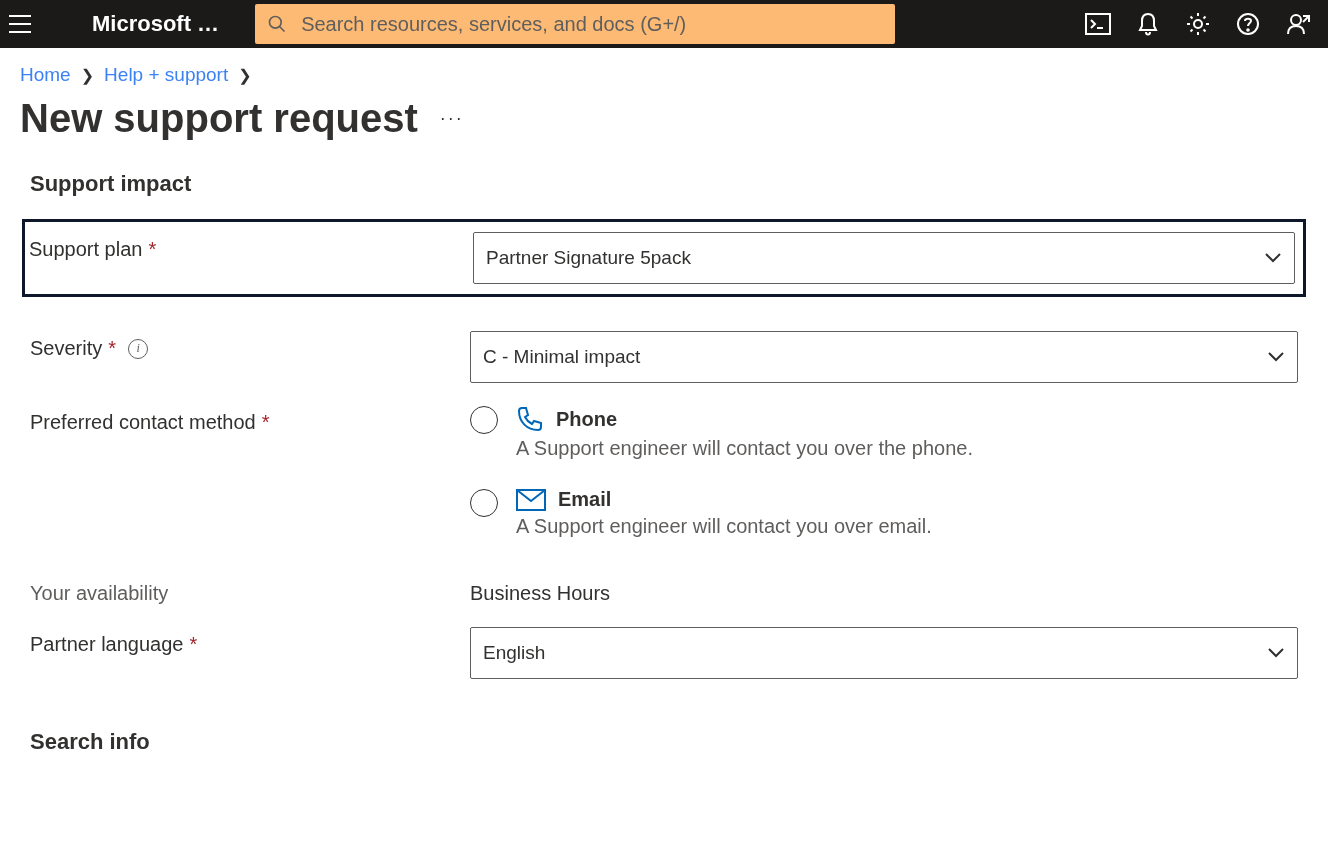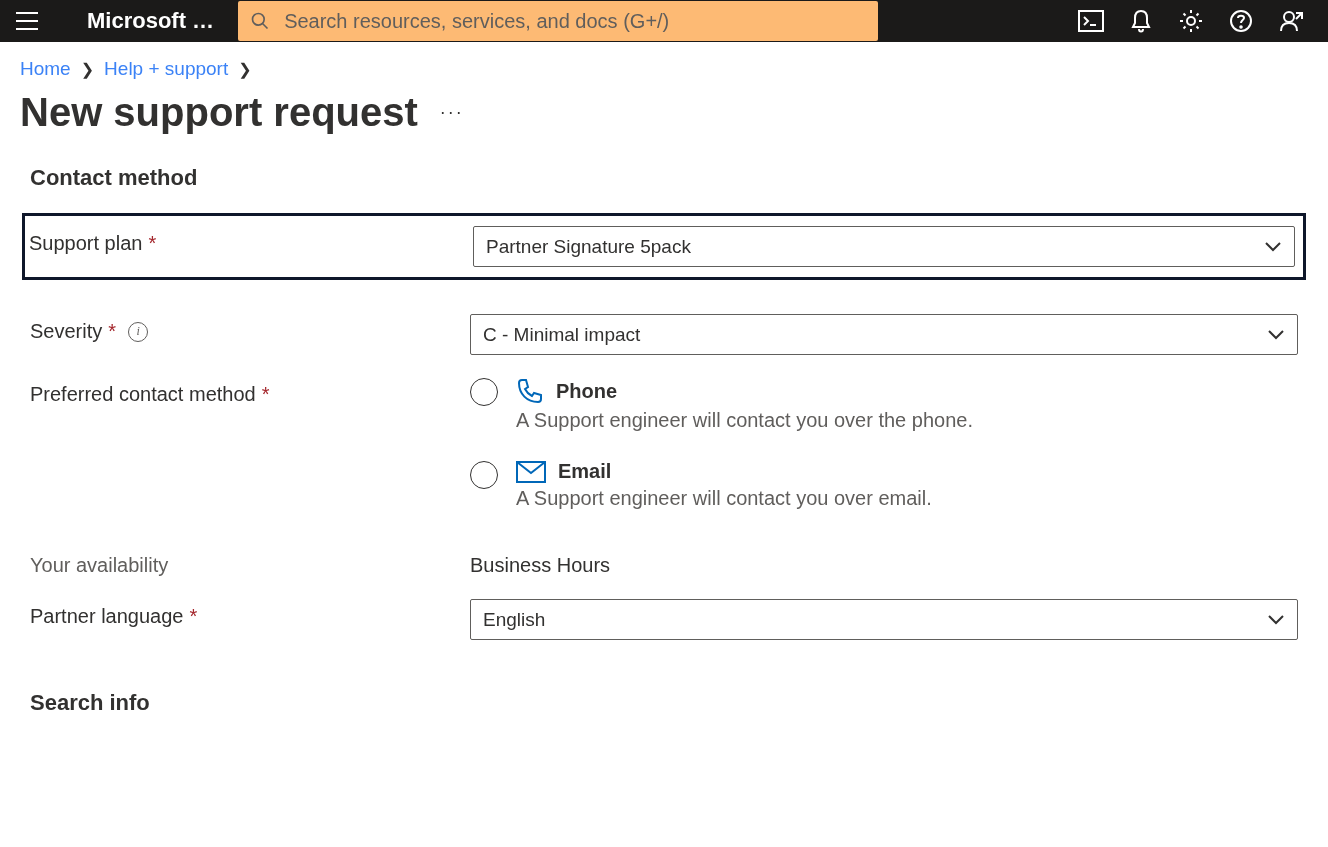--- a/index.html
+++ b/index.html
@@ -1,19 +1,19 @@
 <!DOCTYPE html>
 <html><head>
 <meta charset="utf-8">
 <style>
   * { box-sizing: border-box; margin: 0; padding: 0; }
   body { font-family: "Segoe UI", Arial, sans-serif; font-size: 16px; color: #323130; background: #fff; }
   
   
-  .header { background: #1b1a19; height: 42px; display: flex; align-items: center; padding: 0 7px; gap: 0; }
+  .header { background: #1b1a19; height: 48px; display: flex; align-items: center; padding: 0 0; gap: 12px; }
   .hamburger { width: 40px; height: 40px; display:flex; align-items:center; justify-content:center; cursor:pointer; }
   .hamburger svg { stroke:#fff; }
   .brand { color:#fff; font-size: 22px; font-weight:600; padding: 0 24px 0 40px; white-space:nowrap; }
   .search-wrap { flex:0 0 640px; }
   .search { width:100%; height:40px; background:#fdba74; border:none; border-radius:2px; display:flex; align-items:center; padding:0 12px; }
   .search svg { stroke:#605e5c; flex:0 0 auto; }
   .search span { color:#605e5c; font-size:20px; margin-left:14px; }
   .header-spacer { flex:1; }
   .header-icons { display:flex; align-items:center; gap:6px; padding-right:8px; }
   .hicon { width:44px; height:44px; display:flex; align-items:center; justify-content:center; cursor:pointer; }
@@ -34,21 +34,21 @@
   .section-title { font-size:22px; font-weight:700; margin-bottom:22px; }
   .section-title2 { font-size:22px; font-weight:700; margin-top:50px; }
 
   .form-row { display:flex; align-items:flex-start; margin-bottom:22px; }
   .label-col { flex:0 0 440px; padding-top:6px; font-size:20px; color:#323130; display:flex; align-items:center; gap:6px; }
   .field-col { flex:1; }
 
   .req { color:#a4262c; }
   .info-icon { display:inline-flex; align-items:center; justify-content:center; width:20px; height:20px; border:1.5px solid #605e5c; border-radius:50%; font-size:12px; color:#605e5c; font-style:italic; font-family: Georgia, serif; margin-left:6px; }
 
-  .select { width:100%; max-width:840px; height:41px; border:1px solid #605e5c; border-radius:2px; padding:0 12px; display:flex; align-items:center; justify-content:space-between; font-size:19px; cursor:pointer; background:#fff; }
+  .select { width:100%; max-width:840px; height:52px; border:1px solid #605e5c; border-radius:2px; padding:0 12px; display:flex; align-items:center; justify-content:space-between; font-size:19px; cursor:pointer; background:#fff; }
   .select .chev-down svg { stroke:#323130; }
 
   .highlight-row { border:3px solid #0f172a; padding:10px 8px 10px 4px; margin-left:-8px; margin-right:-8px; margin-bottom:34px; }
   .highlight-row .form-row { margin-bottom:0; }
   .highlight-row .label-col { flex:0 0 444px; }
 
   .radio-group { display:flex; flex-direction:column; gap:28px; }
   .radio-item { display:flex; align-items:flex-start; gap:18px; }
   .radio-circle { width:28px; height:28px; border:1.5px solid #323130; border-radius:50%; flex:0 0 auto; margin-top:1px; cursor:pointer; }
   .radio-body { display:flex; flex-direction:column; }
@@ -126,21 +126,21 @@
   <a href="#">Help + support</a>
   <span class="chev">❯</span>
 </div>
 
 <div class="page-title-row">
   <div class="page-title">New support request</div>
   <div class="more-dots">···</div>
 </div>
 
 <div class="content">
-  <div class="section-title">Contact method</div>
+  <div class="section-title">Support impact</div>
 
   <div class="highlight-row">
     <div class="form-row">
       <div class="label-col">
         <span>Support plan</span>
         <span class="req">*</span>
       </div>
       <div class="field-col">
         <div class="select">
           <span>Partner Signature 5pack</span>

